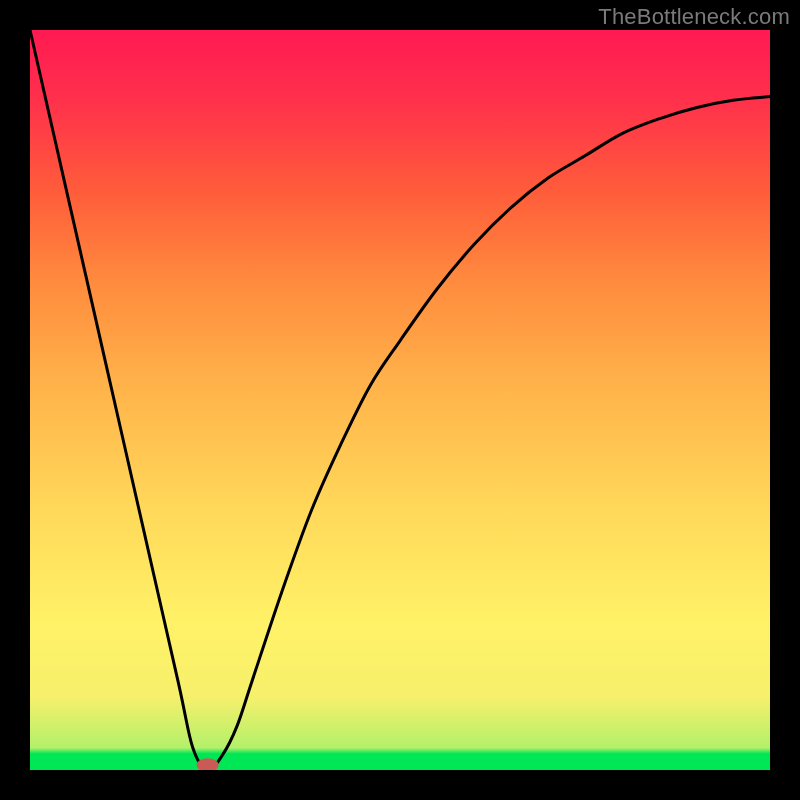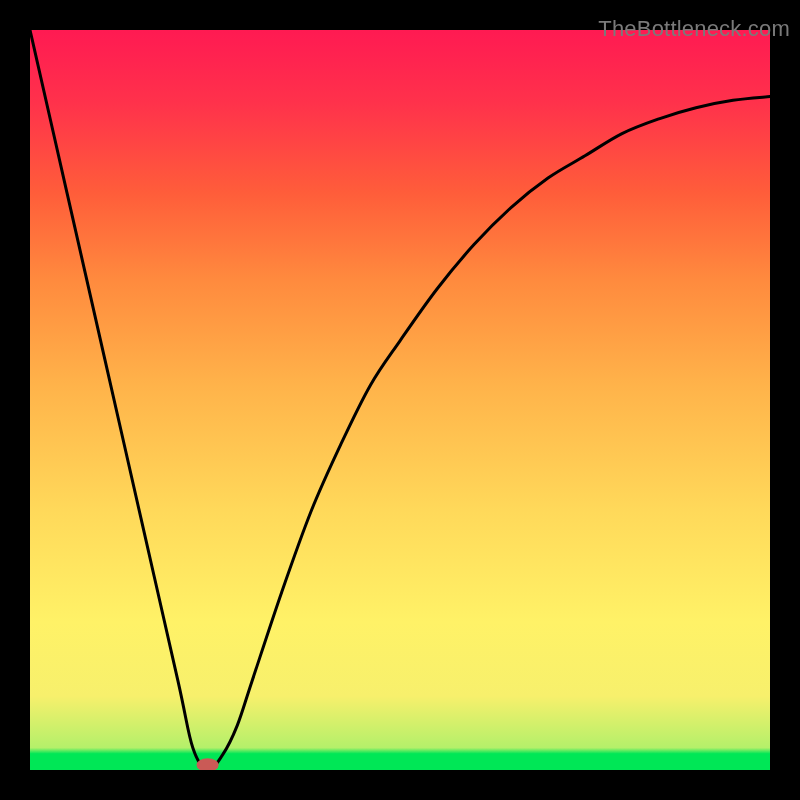--- a/index.html
+++ b/index.html
@@ -12,21 +12,21 @@
     font-family: Arial, Helvetica, sans-serif;
   }
   .frame {
     position: relative;
     width: 800px;
     height: 800px;
     background: #000;
   }
   .attribution {
     position: absolute;
-    top: 16px;
+    top: 4px;
     right: 10px;
     font-size: 22px;
     font-weight: 500;
     color: #7a7a7a;
     letter-spacing: 0.2px;
     z-index: 20;
   }
   .plot-area {
     position: absolute;
     left: 30px;

